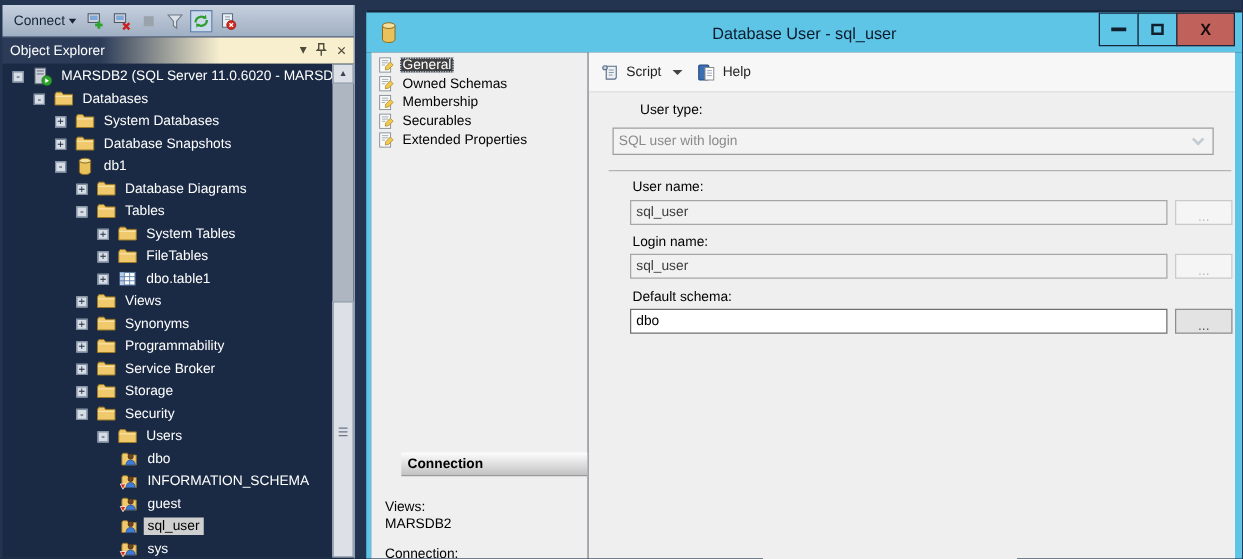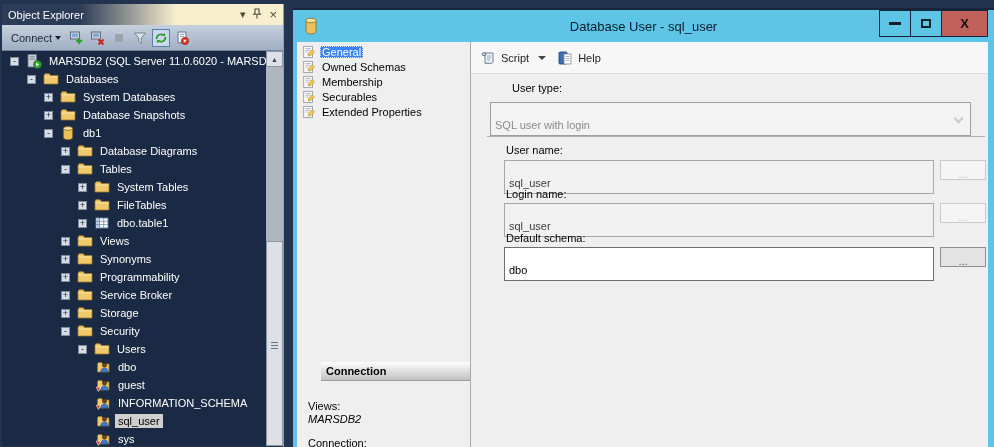--- a/index.html
+++ b/index.html
@@ -54,113 +54,113 @@
   .cyan-edge{background:#5EC5E7;flex:0 0 auto;}
   #edge-l{width:4px;} #edge-r{width:6px;}
 
   
   #pages{width:173px;flex:0 0 173px;background:#EFEFEF;position:relative;overflow:hidden;}
   .panel-header{height:19px;background:linear-gradient(#FDFDFD,#C2C2C2);border-bottom:1px solid #9B9B9B;
       display:flex;align-items:center;padding:0 5px;font-weight:bold;color:#000;}
   .page-item{height:15px;display:flex;align-items:center;gap:4px;padding-left:5px;margin-top:0;}
   .page-item .picon{width:14px;height:14px;flex:0 0 14px;}
   .page-item .plabel{padding:0 2px;color:#000;}
-  .page-item .plabel.sel{background:#3b82f6;color:#FFF;outline:1px dotted #CFE2FA;outline-offset:-1px;}
+  .page-item .plabel.sel{background:#404040;color:#FFF;outline:1px dotted #CFE2FA;outline-offset:-1px;}
   #conn-header{position:absolute;left:0;right:0;top:320px;margin-left:24px;}
   .conn-line{position:absolute;left:11px;color:#000;}
 
   #vdiv{width:1px;background:#A8A8A8;flex:0 0 1px;}
 
   
   #content{flex:1;background:#EFEFEF;position:relative;overflow:hidden;}
   #dlg-toolbar{height:32px;background:#F7F7F7;border-bottom:1px solid #DCDCDC;display:flex;
       align-items:center;gap:5px;padding-left:9px;}
   #dlg-toolbar .lab{color:#222;}
   #dlg-toolbar .dd-arrow{width:0;height:0;border-left:4px solid transparent;border-right:4px solid transparent;
       border-top:4px solid #444;margin:0 6px 0 4px;}
   .flabel{position:absolute;color:#000;}
-  .fbox{position:absolute;height:20px;display:flex;padding:16px 4px;white-space:nowrap;}
+  .fbox{position:absolute;height:20px;display:flex;align-items:center;padding:0 4px;white-space:nowrap;}
   .fbox.disabled{background:#F1F1F1;border:1px solid #A6A6A6;color:#3C3C3C;}
   .fbox.enabled{background:#FFFFFF;border:1px solid #6E6E6E;color:#000;}
   .combo{background:#F3F3F3;border:1px solid #9E9E9E;color:#8A8A8A;justify-content:space-between;}
   .chev{width:7px;height:7px;border-right:2px solid #C2CBD2;border-bottom:2px solid #C2CBD2;
         transform:rotate(45deg);margin-right:4px;margin-top:-4px;}
   .browse{position:absolute;width:46px;height:20px;display:flex;align-items:flex-end;
       justify-content:center;font-size:11px;line-height:10px;}
   .browse.disabled{background:#F5F5F5;border:1px solid #C9C9C9;color:#BDBDBD;}
   .browse.enabled{background:#E3E3E3;border:1px solid #8E8E8E;color:#5A5A5A;}
   #hdiv{position:absolute;left:16px;top:94px;width:498px;height:1px;background:#B2B2B2;}
 </style>
 </head>
 <body>
 
 <div id="screen">
 
   <div id="oe">
+    <div id="oe-toolbar">
+      <span class="connect">
+        <span>Connect</span>
+        <span style="width:0;height:0;border-left:3px solid transparent;border-right:3px solid transparent;border-top:4px solid #16243A;"></span>
+      </span>
+      <span id="oe-toolbar-icons" style="display:flex;align-items:center;gap:3px;">
+          <span class="tb-ic">
+            <svg viewBox="0 0 16 16" width="16" height="16">
+              <rect x="1.5" y="2" width="9" height="7" fill="#CDD2DA" stroke="#4A5568" stroke-width="0.8"></rect>
+              <rect x="3" y="3.5" width="6" height="3.5" fill="#7FA8D8"></rect>
+              <rect x="9" y="8" width="2.2" height="6" transform="rotate(0)" fill="#2DA42D"></rect>
+              <rect x="7.1" y="9.9" width="6" height="2.2" fill="#2DA42D"></rect>
+            </svg>
+          </span>
+          <span class="tb-ic">
+            <svg viewBox="0 0 16 16" width="16" height="16">
+              <rect x="1.5" y="2" width="9" height="7" fill="#CDD2DA" stroke="#4A5568" stroke-width="0.8"></rect>
+              <rect x="3" y="3.5" width="6" height="3.5" fill="#7FA8D8"></rect>
+              <path d="M8.5 9.5l5 5M13.5 9.5l-5 5" stroke="#CC2222" stroke-width="2"></path>
+            </svg>
+          </span>
+          <span class="tb-ic">
+            <svg viewBox="0 0 16 16" width="16" height="16">
+              <rect x="4" y="4" width="8" height="8" fill="#9AA2AC"></rect>
+            </svg>
+          </span>
+          <span class="tb-ic">
+            <svg viewBox="0 0 16 16" width="16" height="16">
+              <path d="M2.5 3h11l-4.2 5v5.5l-2.6-2V8z" fill="#DCE2E8" stroke="#6E7886" stroke-width="0.9"></path>
+            </svg>
+          </span>
+          <span class="tb-ic hl">
+            <svg viewBox="0 0 16 16" width="16" height="16">
+              <path d="M3.5 9a4.5 4.5 0 0 1 7.6-3.4" fill="none" stroke="#2E9E2E" stroke-width="1.8"></path>
+              <path d="M11.8 2.8l0.4 3.4-3.3-0.7z" fill="#2E9E2E"></path>
+              <path d="M12.5 7a4.5 4.5 0 0 1-7.6 3.4" fill="none" stroke="#2E9E2E" stroke-width="1.8"></path>
+              <path d="M4.2 13.2l-0.4-3.4 3.3 0.7z" fill="#2E9E2E"></path>
+            </svg>
+          </span>
+          <span class="tb-ic">
+            <svg viewBox="0 0 16 16" width="16" height="16">
+              <path d="M4 2h8v9c0 1.4-1 1.8-1.8 1.8H4z" fill="#EDF1F6" stroke="#5A6E86" stroke-width="0.9"></path>
+              <path d="M6 4.5h4M6 6.5h4" stroke="#8A98A8" stroke-width="0.8"></path>
+              <circle cx="11" cy="11" r="3.6" fill="#D42A1E" stroke="#8E1510" stroke-width="0.6"></circle>
+              <path d="M9.6 9.6l2.8 2.8M12.4 9.6l-2.8 2.8" stroke="#FFFFFF" stroke-width="1.1"></path>
+            </svg>
+          </span>
+        </span>
+    </div>
     <div id="oe-title">
       <span class="t">Object Explorer</span>
       <span class="spacer"></span>
       <span class="wicon">▾</span>
       <span class="wicon">
         <svg width="10" height="11" viewBox="0 0 10 11">
             <path d="M3 1h4v4l1.2 1.2H1.8L3 5z" fill="none" stroke="#4C4A38" stroke-width="1.1"></path>
             <path d="M5 6.5v4" stroke="#4C4A38" stroke-width="1.1"></path>
           </svg>
       </span>
       <span class="wicon" style="font-size:13px;">×</span>
     </div>
-    <div id="oe-toolbar">
-      <span class="connect">
-        <span>Connect</span>
-        <span style="width:0;height:0;border-left:3px solid transparent;border-right:3px solid transparent;border-top:4px solid #16243A;"></span>
-      </span>
-      <span id="oe-toolbar-icons" style="display:flex;align-items:center;gap:3px;">
-          <span class="tb-ic">
-            <svg viewBox="0 0 16 16" width="16" height="16">
-              <rect x="1.5" y="2" width="9" height="7" fill="#CDD2DA" stroke="#4A5568" stroke-width="0.8"></rect>
-              <rect x="3" y="3.5" width="6" height="3.5" fill="#7FA8D8"></rect>
-              <rect x="9" y="8" width="2.2" height="6" transform="rotate(0)" fill="#2DA42D"></rect>
-              <rect x="7.1" y="9.9" width="6" height="2.2" fill="#2DA42D"></rect>
-            </svg>
-          </span>
-          <span class="tb-ic">
-            <svg viewBox="0 0 16 16" width="16" height="16">
-              <rect x="1.5" y="2" width="9" height="7" fill="#CDD2DA" stroke="#4A5568" stroke-width="0.8"></rect>
-              <rect x="3" y="3.5" width="6" height="3.5" fill="#7FA8D8"></rect>
-              <path d="M8.5 9.5l5 5M13.5 9.5l-5 5" stroke="#CC2222" stroke-width="2"></path>
-            </svg>
-          </span>
-          <span class="tb-ic">
-            <svg viewBox="0 0 16 16" width="16" height="16">
-              <rect x="4" y="4" width="8" height="8" fill="#9AA2AC"></rect>
-            </svg>
-          </span>
-          <span class="tb-ic">
-            <svg viewBox="0 0 16 16" width="16" height="16">
-              <path d="M2.5 3h11l-4.2 5v5.5l-2.6-2V8z" fill="#DCE2E8" stroke="#6E7886" stroke-width="0.9"></path>
-            </svg>
-          </span>
-          <span class="tb-ic hl">
-            <svg viewBox="0 0 16 16" width="16" height="16">
-              <path d="M3.5 9a4.5 4.5 0 0 1 7.6-3.4" fill="none" stroke="#2E9E2E" stroke-width="1.8"></path>
-              <path d="M11.8 2.8l0.4 3.4-3.3-0.7z" fill="#2E9E2E"></path>
-              <path d="M12.5 7a4.5 4.5 0 0 1-7.6 3.4" fill="none" stroke="#2E9E2E" stroke-width="1.8"></path>
-              <path d="M4.2 13.2l-0.4-3.4 3.3 0.7z" fill="#2E9E2E"></path>
-            </svg>
-          </span>
-          <span class="tb-ic">
-            <svg viewBox="0 0 16 16" width="16" height="16">
-              <path d="M4 2h8v9c0 1.4-1 1.8-1.8 1.8H4z" fill="#EDF1F6" stroke="#5A6E86" stroke-width="0.9"></path>
-              <path d="M6 4.5h4M6 6.5h4" stroke="#8A98A8" stroke-width="0.8"></path>
-              <circle cx="11" cy="11" r="3.6" fill="#D42A1E" stroke="#8E1510" stroke-width="0.6"></circle>
-              <path d="M9.6 9.6l2.8 2.8M12.4 9.6l-2.8 2.8" stroke="#FFFFFF" stroke-width="1.1"></path>
-            </svg>
-          </span>
-        </span>
-    </div>
     <div id="oe-tree">
       <div id="oe-rows">
           <div class="tree-row" style="padding-left: 8px;">
             <span class="expander">-</span>
             <span class="ticon"><svg viewBox="0 0 16 16" width="16" height="16">
                 <rect x="2" y="1.5" width="8.5" height="12.5" fill="#CDD2DA" stroke="#6A7080" stroke-width="0.8"></rect>
                 <rect x="3.5" y="3" width="5.5" height="1.4" fill="#8F97A4"></rect>
                 <rect x="3.5" y="5.4" width="5.5" height="1.4" fill="#8F97A4"></rect>
                 <circle cx="11.5" cy="11.5" r="4" fill="#2DA42D" stroke="#1A6E1A" stroke-width="0.7"></circle>
                 <path d="M10.2 9.6l3 1.9-3 1.9z" fill="#FFFFFF"></path>
@@ -304,30 +304,30 @@
               </svg></span>
             <span class="tlabel">dbo</span>
           </div>
           <div class="tree-row" style="padding-left: 93px;">
             <span class="ticon"><svg viewBox="0 0 16 16" width="16" height="16">
                 <path d="M2.5 5l0.8-1.4h3.4l1 1.4H14v8H2.5z" fill="#EFC96B" stroke="#9C7A26" stroke-width="0.7"></path>
                 <circle cx="9.5" cy="6.2" r="2.1" fill="#6B4322" stroke="#3F2813" stroke-width="0.5"></circle>
                 <path d="M5.8 13c0-2.6 1.6-4 3.7-4s3.7 1.4 3.7 4z" fill="#3E7BD6" stroke="#234E92" stroke-width="0.6"></path>
                 <path d="M1.2 10.2h4.4l-2.2 4.2z" fill="#D42A1E" stroke="#FFFFFF" stroke-width="0.6"></path>
               </svg></span>
-            <span class="tlabel">guest</span>
+            <span class="tlabel">INFORMATION_SCHEMA</span>
           </div>
           <div class="tree-row" style="padding-left: 93px;">
             <span class="ticon"><svg viewBox="0 0 16 16" width="16" height="16">
                 <path d="M2.5 5l0.8-1.4h3.4l1 1.4H14v8H2.5z" fill="#EFC96B" stroke="#9C7A26" stroke-width="0.7"></path>
                 <circle cx="9.5" cy="6.2" r="2.1" fill="#6B4322" stroke="#3F2813" stroke-width="0.5"></circle>
                 <path d="M5.8 13c0-2.6 1.6-4 3.7-4s3.7 1.4 3.7 4z" fill="#3E7BD6" stroke="#234E92" stroke-width="0.6"></path>
                 <path d="M1.2 10.2h4.4l-2.2 4.2z" fill="#D42A1E" stroke="#FFFFFF" stroke-width="0.6"></path>
               </svg></span>
-            <span class="tlabel">INFORMATION_SCHEMA</span>
+            <span class="tlabel">guest</span>
           </div>
           <div class="tree-row" style="padding-left: 93px;">
             <span class="ticon"><svg viewBox="0 0 16 16" width="16" height="16">
                 <path d="M2.5 5l0.8-1.4h3.4l1 1.4H14v8H2.5z" fill="#EFC96B" stroke="#9C7A26" stroke-width="0.7"></path>
                 <circle cx="9.5" cy="6.2" r="2.1" fill="#6B4322" stroke="#3F2813" stroke-width="0.5"></circle>
                 <path d="M5.8 13c0-2.6 1.6-4 3.7-4s3.7 1.4 3.7 4z" fill="#3E7BD6" stroke="#234E92" stroke-width="0.6"></path>
               </svg></span>
             <span class="tlabel sel">sql_user</span>
           </div>
           <div class="tree-row" style="padding-left: 93px;">
@@ -411,21 +411,21 @@
                   <path d="M4 4h6M4 6h6M4 8h3" stroke="#9AA4AC" stroke-width="0.8"></path>
                   <path d="M7.5 9.5l4.2-4.2 2.6 2.6-4.2 4.2-3 0.4z" fill="#F2C94C" stroke="#9C7A26" stroke-width="0.6"></path>
                 </svg></span>
               <span class="plabel">Extended Properties</span>
             </div>
           </div>
         <div class="panel-header" id="conn-header">
           <span>Connection</span>
         </div>
         <span class="conn-line" style="top:358px;">Views:</span>
-        <span class="conn-line" style="top:371px;font-style:italic;">MARSDB2</span>
+        <span class="conn-line" style="top:371px;">MARSDB2</span>
         <span class="conn-line" style="top:395px;">Connection:</span>
       </div>
 
       <div id="vdiv"></div>
 
       <div id="content">
         <div id="dlg-toolbar">
           <svg width="16" height="16" viewBox="0 0 16 16">
             <path d="M5 3h8v8.5c0 1.5-1.2 1.8-2 1.8H5z" fill="#EDF1F6" stroke="#5A6E86" stroke-width="0.9"></path>
             <ellipse cx="4" cy="4.2" rx="1.8" ry="1.6" fill="#C7D2DE" stroke="#5A6E86" stroke-width="0.9"></ellipse>

